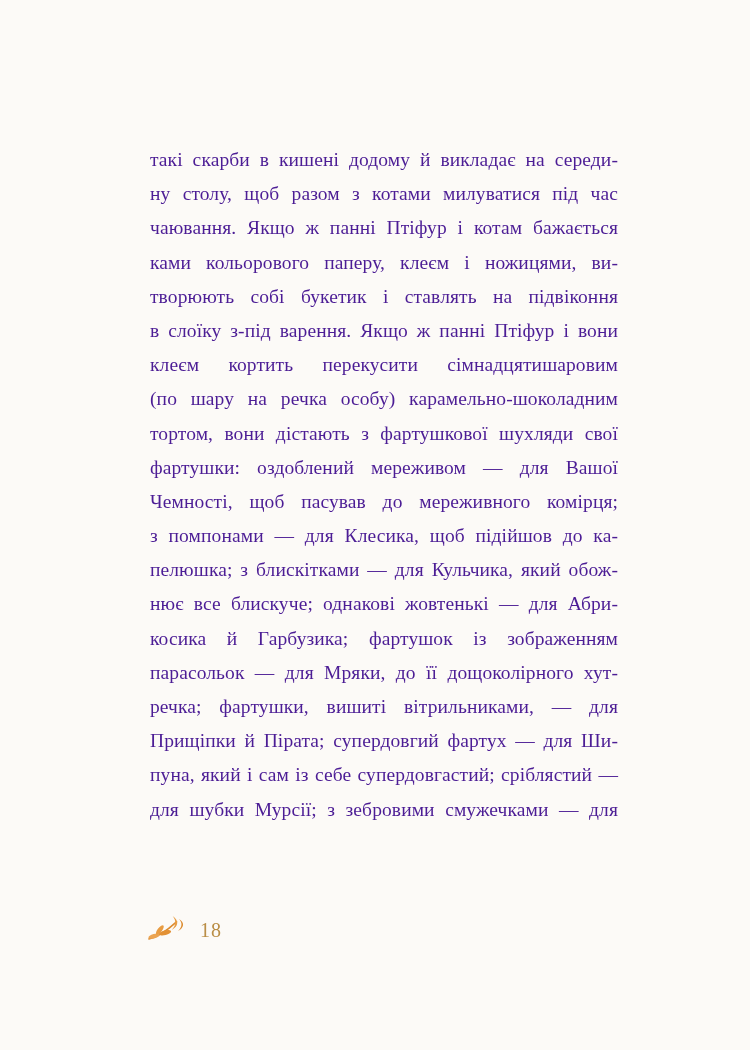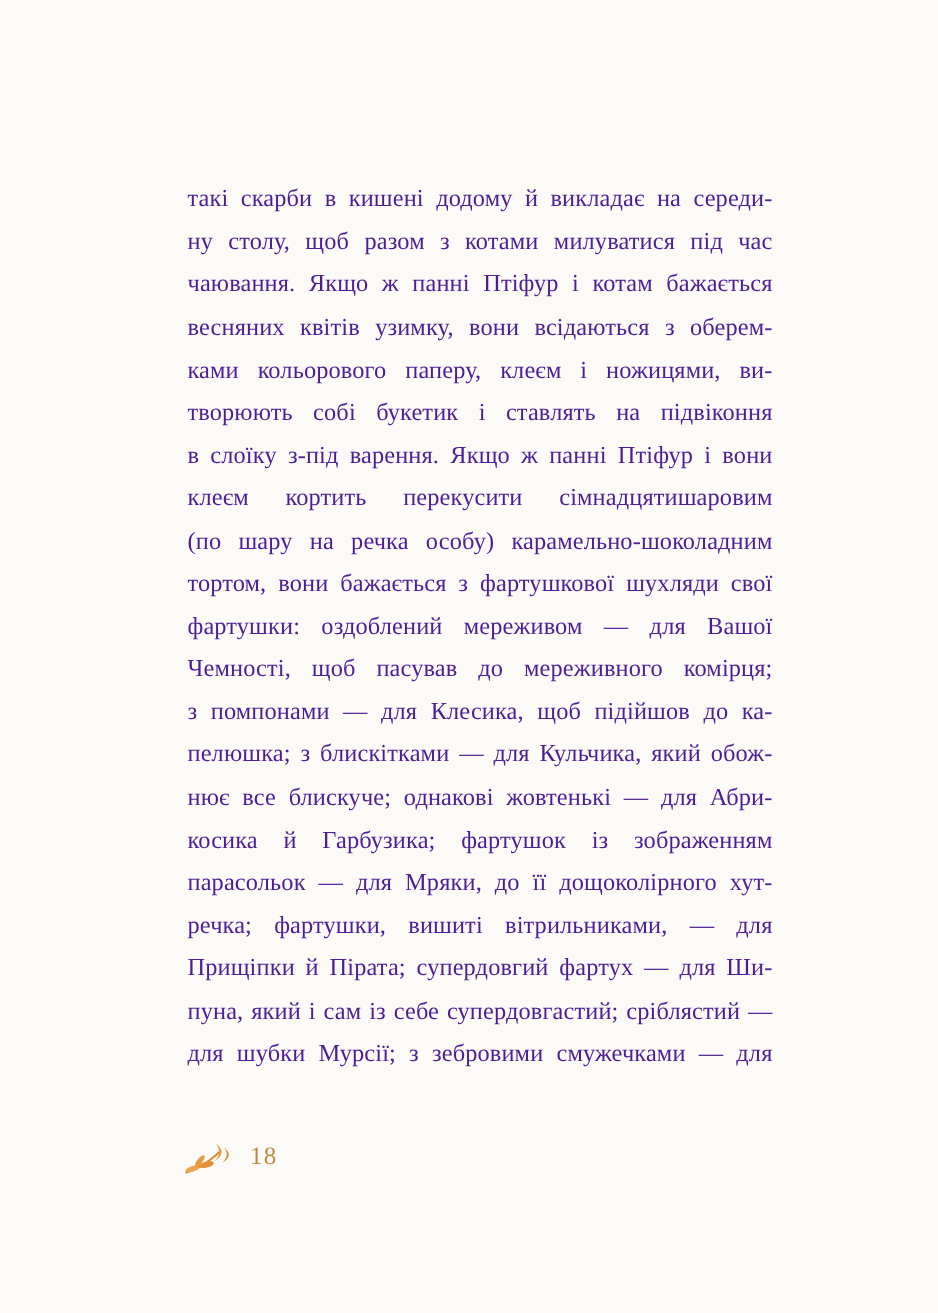--- a/index.html
+++ b/index.html
@@ -33,21 +33,21 @@
     text-align-last: justify;
     height: 34.2px;
     white-space: normal;
   }
   .page-footer {
     position: absolute;
     left: 147px;
     top: 912px;
     height: 30px;
     display: flex;
-    align-items: flex-start;
+    align-items: flex-end;
     gap: 13px;
   }
   .ornament {
     width: 40px;
     height: 29px;
     display: block;
   }
   .page-number {
     color: #BA8E46;
     font-size: 20px;
@@ -58,27 +58,26 @@
 </style>
 </head>
 <body>
 
 <div class="book-page">
 
   <div class="text-block">
     <div class="text-line">такі скарби в кишені додому й викладає на середи-</div>
     <div class="text-line">ну столу, щоб разом з котами милуватися під час</div>
     <div class="text-line">чаювання. Якщо ж панні Птіфур і котам бажається</div>
-    <div class="text-line">весняних квітів узимку, вони всідаються з оберем-</div>
     <div class="text-line">ками кольорового паперу, клеєм і ножицями, ви-</div>
     <div class="text-line">творюють собі букетик і ставлять на підвіконня</div>
     <div class="text-line">в слоїку з-під варення. Якщо ж панні Птіфур і вони</div>
     <div class="text-line">клеєм кортить перекусити сімнадцятишаровим</div>
     <div class="text-line">(по шару на речка особу) карамельно-шоколадним</div>
-    <div class="text-line">тортом, вони бажається з фартушкової шухляди свої</div>
+    <div class="text-line">тортом, вони дістають з фартушкової шухляди свої</div>
     <div class="text-line">фартушки: оздоблений мереживом — для Вашої</div>
     <div class="text-line">Чемності, щоб пасував до мереживного комірця;</div>
     <div class="text-line">з помпонами — для Клесика, щоб підійшов до ка-</div>
     <div class="text-line">пелюшка; з блискітками — для Кульчика, який обож-</div>
     <div class="text-line">нює все блискуче; однакові жовтенькі — для Абри-</div>
     <div class="text-line">косика й Гарбузика; фартушок із зображенням</div>
     <div class="text-line">парасольок — для Мряки, до її дощоколірного хут-</div>
     <div class="text-line">речка; фартушки, вишиті вітрильниками, — для</div>
     <div class="text-line">Прищіпки й Пірата; супердовгий фартух — для Ши-</div>
     <div class="text-line">пуна, який і сам із себе супердовгастий; сріблястий —</div>

